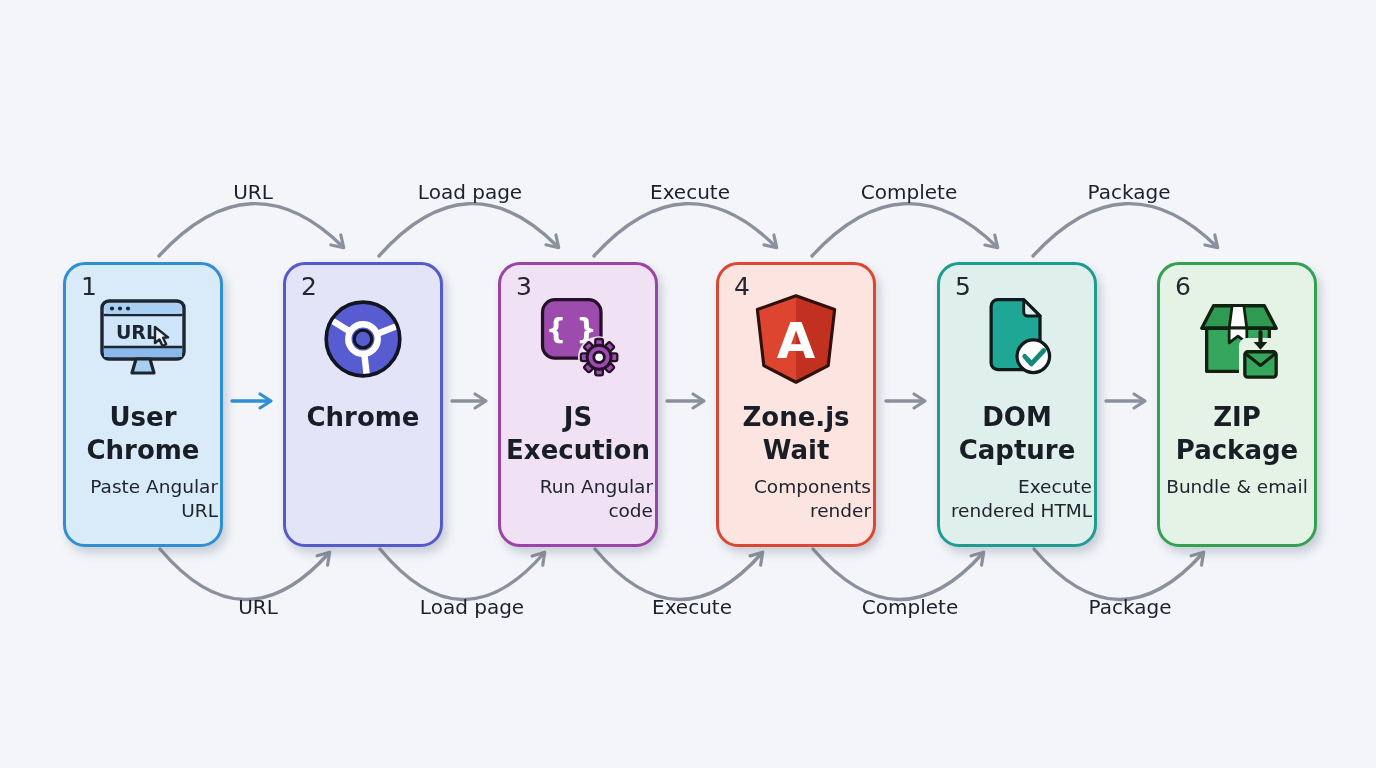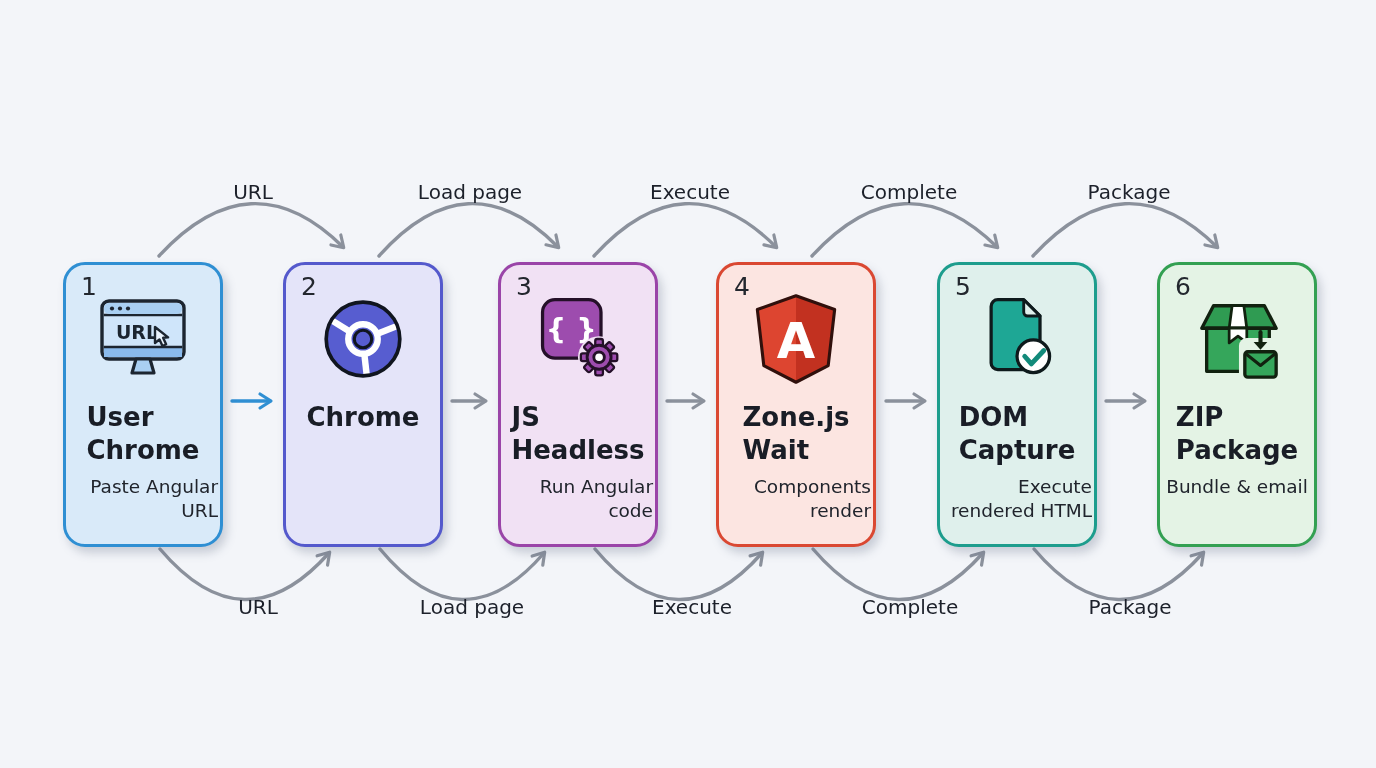--- a/index.html
+++ b/index.html
@@ -24,21 +24,21 @@
     border:3px solid #888;border-radius:22px;box-sizing:border-box;
     box-shadow:4px 6px 10px rgba(90,100,125,.28);
     display:flex;flex-direction:column;align-items:center;
   }
   .card .num{
     position:absolute;top:9px;left:15px;
     font-size:25px;font-weight:500;color:#23272e;line-height:1;
   }
   .icon-wrap{margin-top:26px;height:96px;display:flex;align-items:center;justify-content:center;}
   .title{
-    margin-top:14px;text-align:left;font-size:26px;font-weight:600;
+    margin-top:14px;text-align:center;font-size:26px;font-weight:600;
     color:#191d26;line-height:1.25;
   }
   .subtitle{
     margin-top:9px;text-align:right;font-size:18.5px;font-weight:400;
     color:#20242c;line-height:1.28;max-width:150px;
   }
 </style>
 </head>
 <body style="background: rgb(243, 245, 249);">
 
@@ -145,21 +145,21 @@
             <rect x="-4" y="-19" width="8" height="9" rx="2" transform="rotate(270)"></rect>
             <rect x="-4" y="-19" width="8" height="9" rx="2" transform="rotate(315)"></rect>
           </g>
           <circle r="12.5" fill="#9d4cae" stroke="#241028" stroke-width="3"></circle>
           <circle r="5.5" fill="#ffffff" stroke="#241028" stroke-width="3"></circle>
         </g>
       </svg>
     </div>
     <div class="title">
       <div>JS</div>
-        <div>Headless</div>
+        <div>Execution</div>
     </div>
     <div class="subtitle">Run Angular code</div>
   </div>
 
   <div class="card" style="left: 716px; background: rgb(252, 229, 225); border-color: rgb(218, 72, 50);">
     <span class="num">4</span>
     <div class="icon-wrap">
       <svg width="92" height="96" viewBox="0 0 100 104">
         <polygon points="50,5 92,20 85,81 50,99 15,81 8,20" fill="#dd4530"></polygon>
         <polygon points="50,5 92,20 85,81 50,99" fill="#c23120"></polygon>

